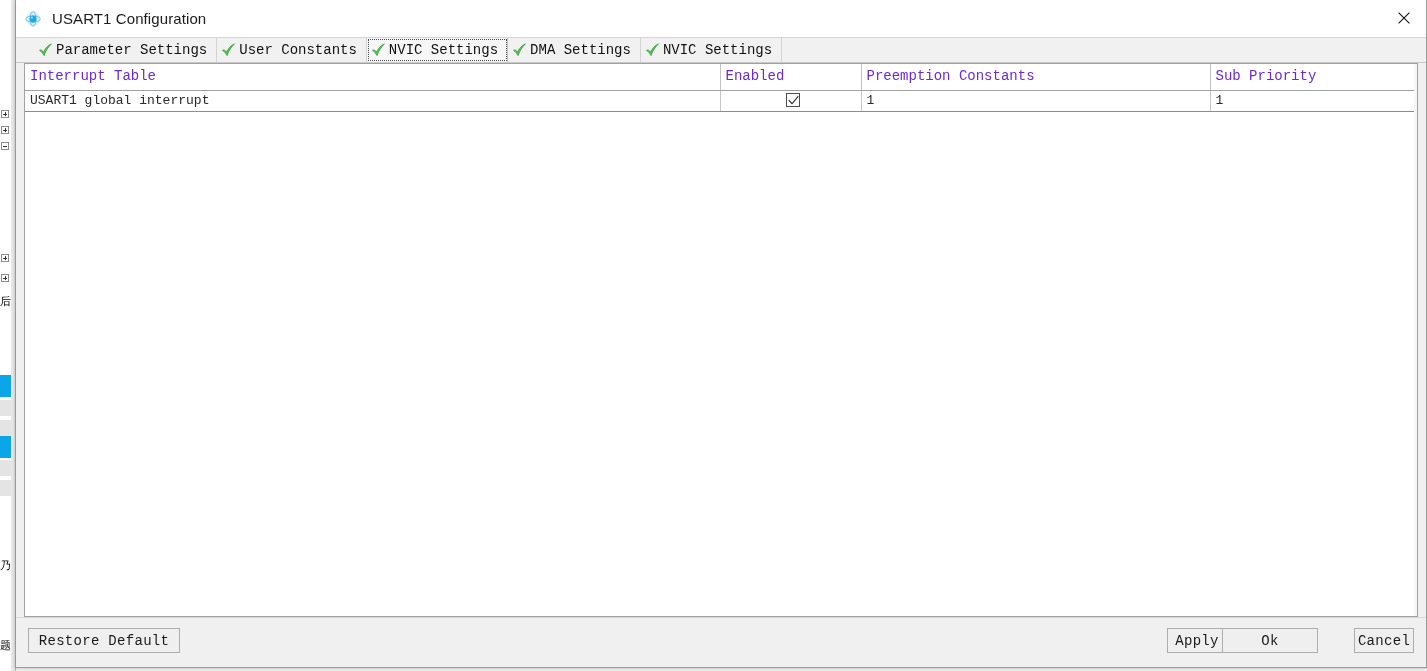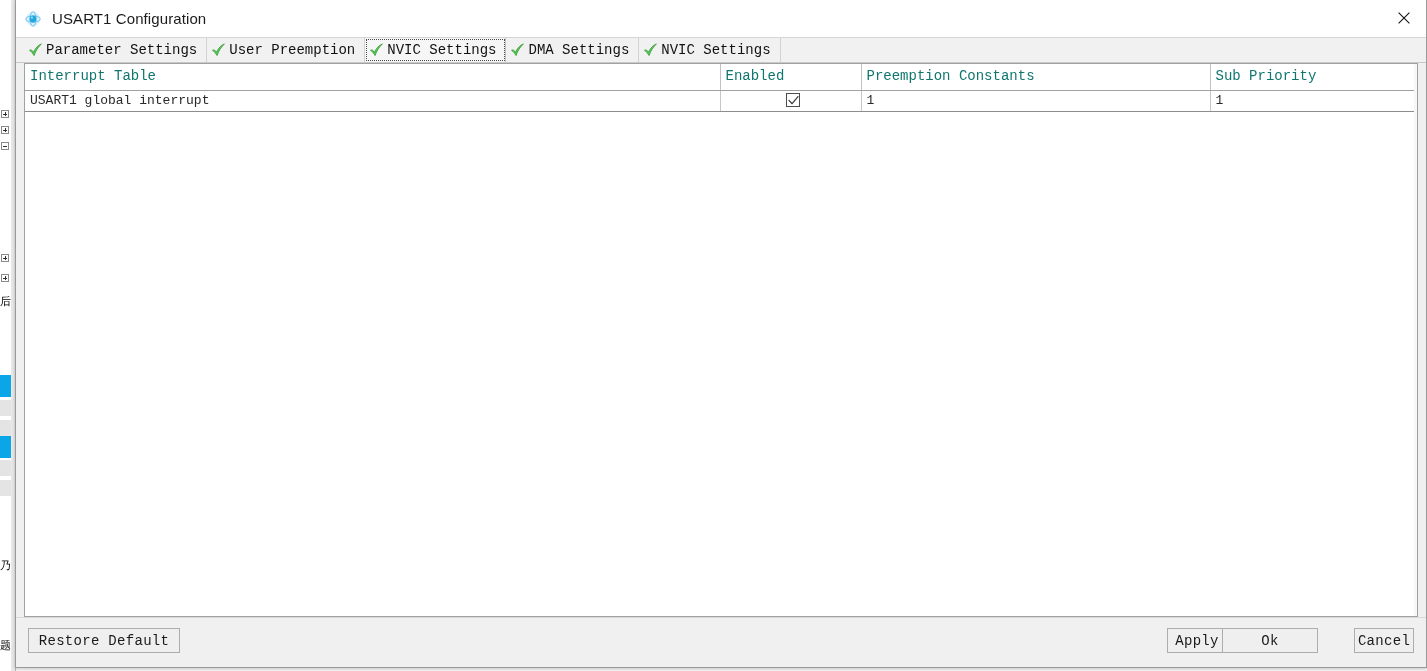--- a/index.html
+++ b/index.html
@@ -123,21 +123,21 @@
   .close-btn svg { display: block; }
 
   
   .tabstrip {
     position: relative;
     height: 25px;
     background: #f1f1f1;
     border-bottom: 1px solid #c8c8c8;
     display: flex;
     align-items: stretch;
-    padding-left: 8px;
+    padding-left: 18px;
     box-sizing: border-box;
   }
   .tab {
     display: flex;
     align-items: center;
     padding: 0 9px 0 4px;
     font-family: "Liberation Mono", monospace;
     font-size: 14px;
     color: #111;
     background: #f1f1f1;
@@ -181,21 +181,21 @@
 
   table.nvic {
     border-collapse: collapse;
     table-layout: fixed;
     width: 1394px;
     font-family: "Liberation Mono", monospace;
   }
   table.nvic th {
     font-weight: normal;
     font-size: 14px;
-    color: #0f766e;
+    color: #6d28d9;
     text-align: left;
     padding: 2px 0 3px 5px;
     height: 26px;
     background: #ffffff;
     border-right: 1px solid #c2c2c2;
     border-bottom: 1px solid #9fa2a5;
     box-sizing: border-box;
     vertical-align: middle;
     white-space: nowrap;
   }
@@ -321,21 +321,21 @@
       <div class="tab">
         <span class="chk"><svg width="15" height="14" viewBox="0 0 15 14">
             <path d="M1.5 7.3 C3 6.4 4.3 7.2 5.4 9.2 C7.4 5.2 10 2.2 13.4 0.9 C10.3 3.9 7.7 7.6 6.1 12.6 C4.7 10.2 3.2 8.6 1.5 7.3 Z" fill="#5dc45d" stroke="#34a034" stroke-width="0.8" stroke-linejoin="round"></path>
           </svg></span>
         <span class="tab-label">Parameter Settings</span>
       </div>
       <div class="tab">
         <span class="chk"><svg width="15" height="14" viewBox="0 0 15 14">
             <path d="M1.5 7.3 C3 6.4 4.3 7.2 5.4 9.2 C7.4 5.2 10 2.2 13.4 0.9 C10.3 3.9 7.7 7.6 6.1 12.6 C4.7 10.2 3.2 8.6 1.5 7.3 Z" fill="#5dc45d" stroke="#34a034" stroke-width="0.8" stroke-linejoin="round"></path>
           </svg></span>
-        <span class="tab-label">User Preemption</span>
+        <span class="tab-label">User Constants</span>
       </div>
       <div class="tab active">
         <span class="chk"><svg width="15" height="14" viewBox="0 0 15 14">
             <path d="M1.5 7.3 C3 6.4 4.3 7.2 5.4 9.2 C7.4 5.2 10 2.2 13.4 0.9 C10.3 3.9 7.7 7.6 6.1 12.6 C4.7 10.2 3.2 8.6 1.5 7.3 Z" fill="#5dc45d" stroke="#34a034" stroke-width="0.8" stroke-linejoin="round"></path>
           </svg></span>
         <span class="tab-label">NVIC Settings</span>
       </div>
       <div class="tab">
         <span class="chk"><svg width="15" height="14" viewBox="0 0 15 14">
             <path d="M1.5 7.3 C3 6.4 4.3 7.2 5.4 9.2 C7.4 5.2 10 2.2 13.4 0.9 C10.3 3.9 7.7 7.6 6.1 12.6 C4.7 10.2 3.2 8.6 1.5 7.3 Z" fill="#5dc45d" stroke="#34a034" stroke-width="0.8" stroke-linejoin="round"></path>

